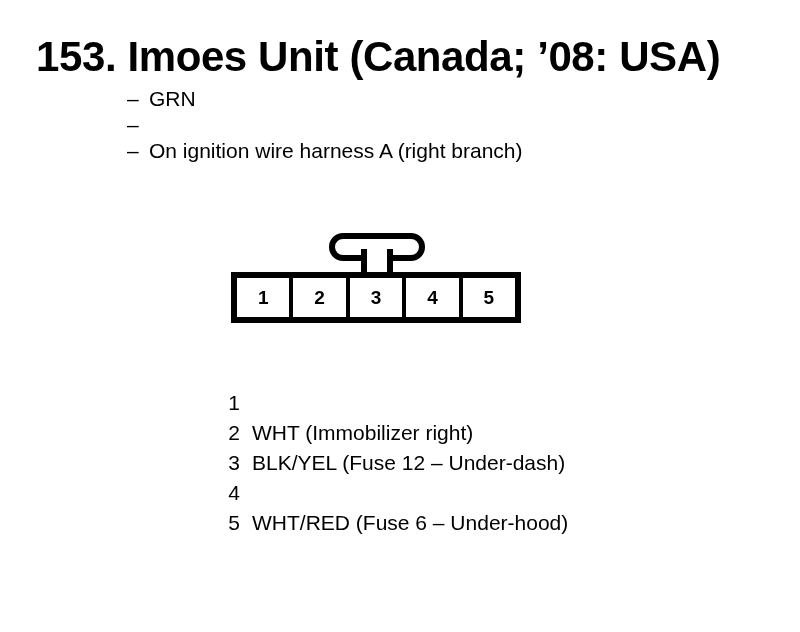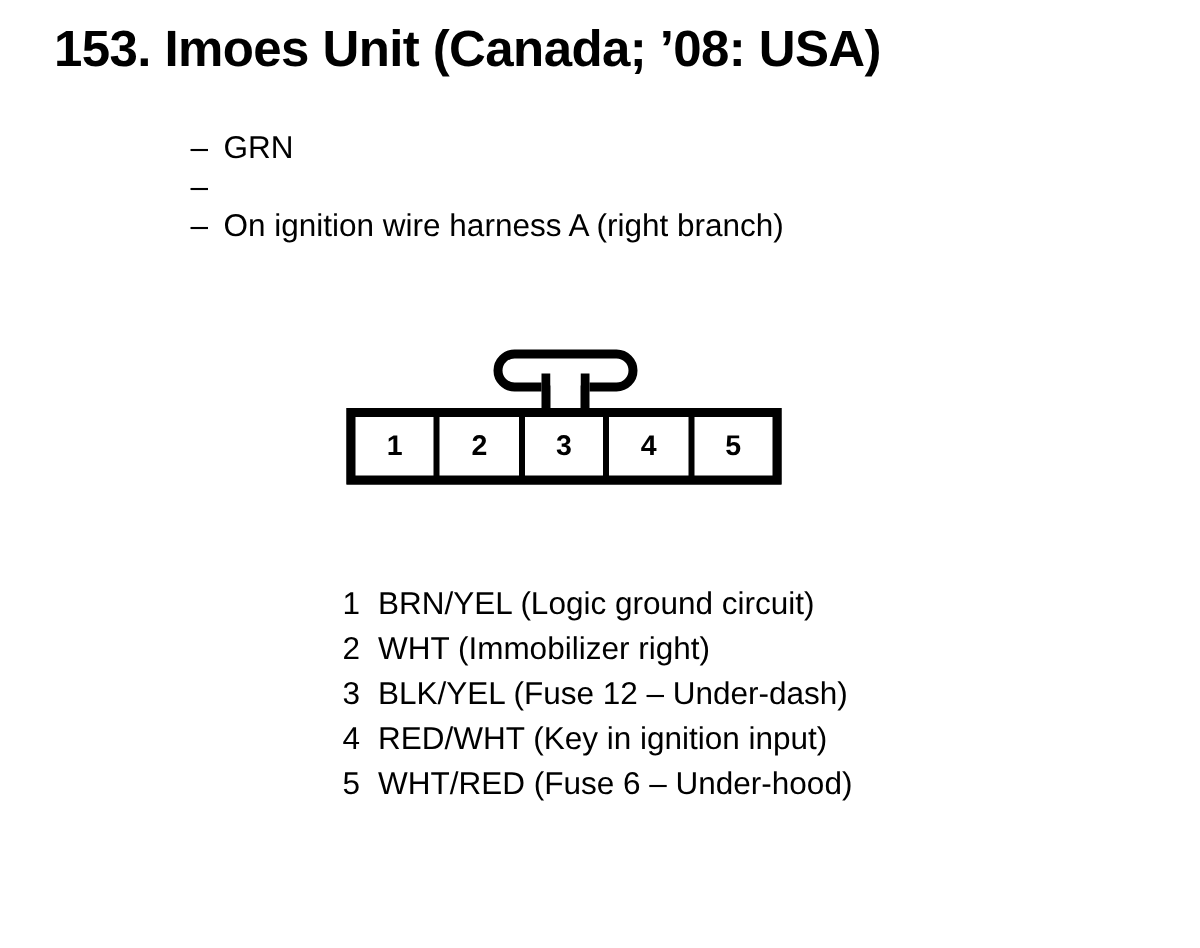--- a/index.html
+++ b/index.html
@@ -14,22 +14,22 @@
     overflow: hidden;
     font-family: "Liberation Sans", sans-serif;
     color: #000000;
     -webkit-font-smoothing: none;
   }
 
   
   .page-title {
     position: absolute;
     left: 36px;
-    top: 16px;
-    font-size: 34px;
+    top: 36px;
+    font-size: 42px;
     font-weight: bold;
     letter-spacing: -0.4px;
     white-space: nowrap;
     line-height: 1;
   }
 
   
   .spec-list {
     position: absolute;
     left: 127px;
@@ -173,31 +173,29 @@
     <div class="pin-cell">3</div>
     <div class="pin-cell">4</div>
     <div class="pin-cell">5</div>
   </div>
 
 </div>
 
 <div class="legend">
   <div class="legend-row">
     <span class="legend-num">1</span>
-    <span>BRN/YEL (Logic ground circuit)</span>
   </div>
   <div class="legend-row">
     <span class="legend-num">2</span>
     <span>WHT (Immobilizer right)</span>
   </div>
   <div class="legend-row">
     <span class="legend-num">3</span>
     <span>BLK/YEL (Fuse 12 – Under-dash)</span>
   </div>
   <div class="legend-row">
     <span class="legend-num">4</span>
-    <span>RED/WHT (Key in ignition input)</span>
   </div>
   <div class="legend-row">
     <span class="legend-num">5</span>
     <span>WHT/RED (Fuse 6 – Under-hood)</span>
   </div>
 </div>
 
 </body></html>

